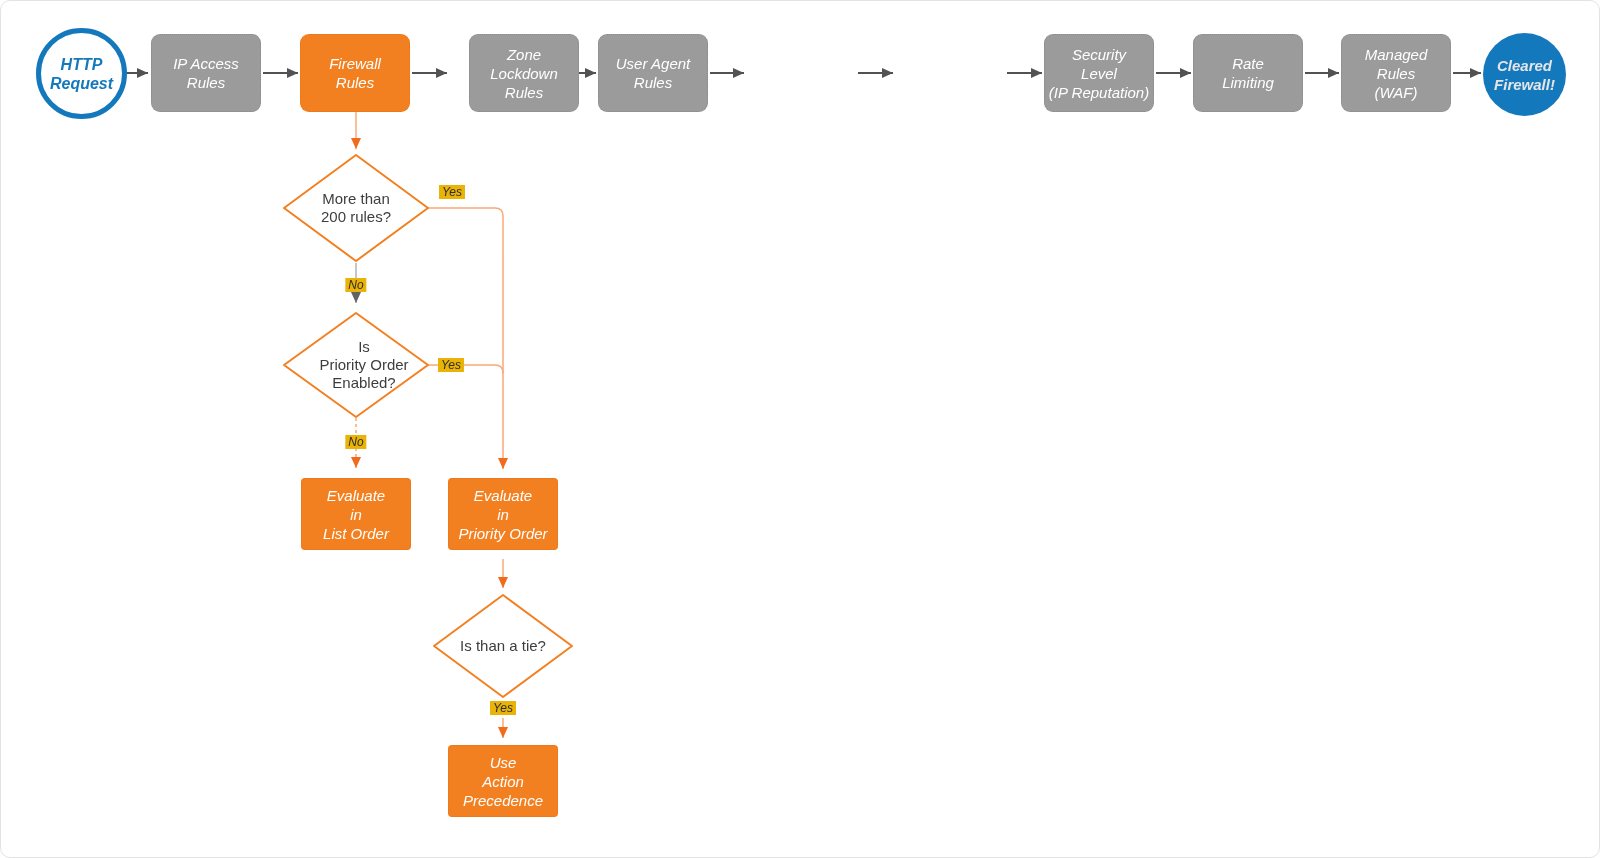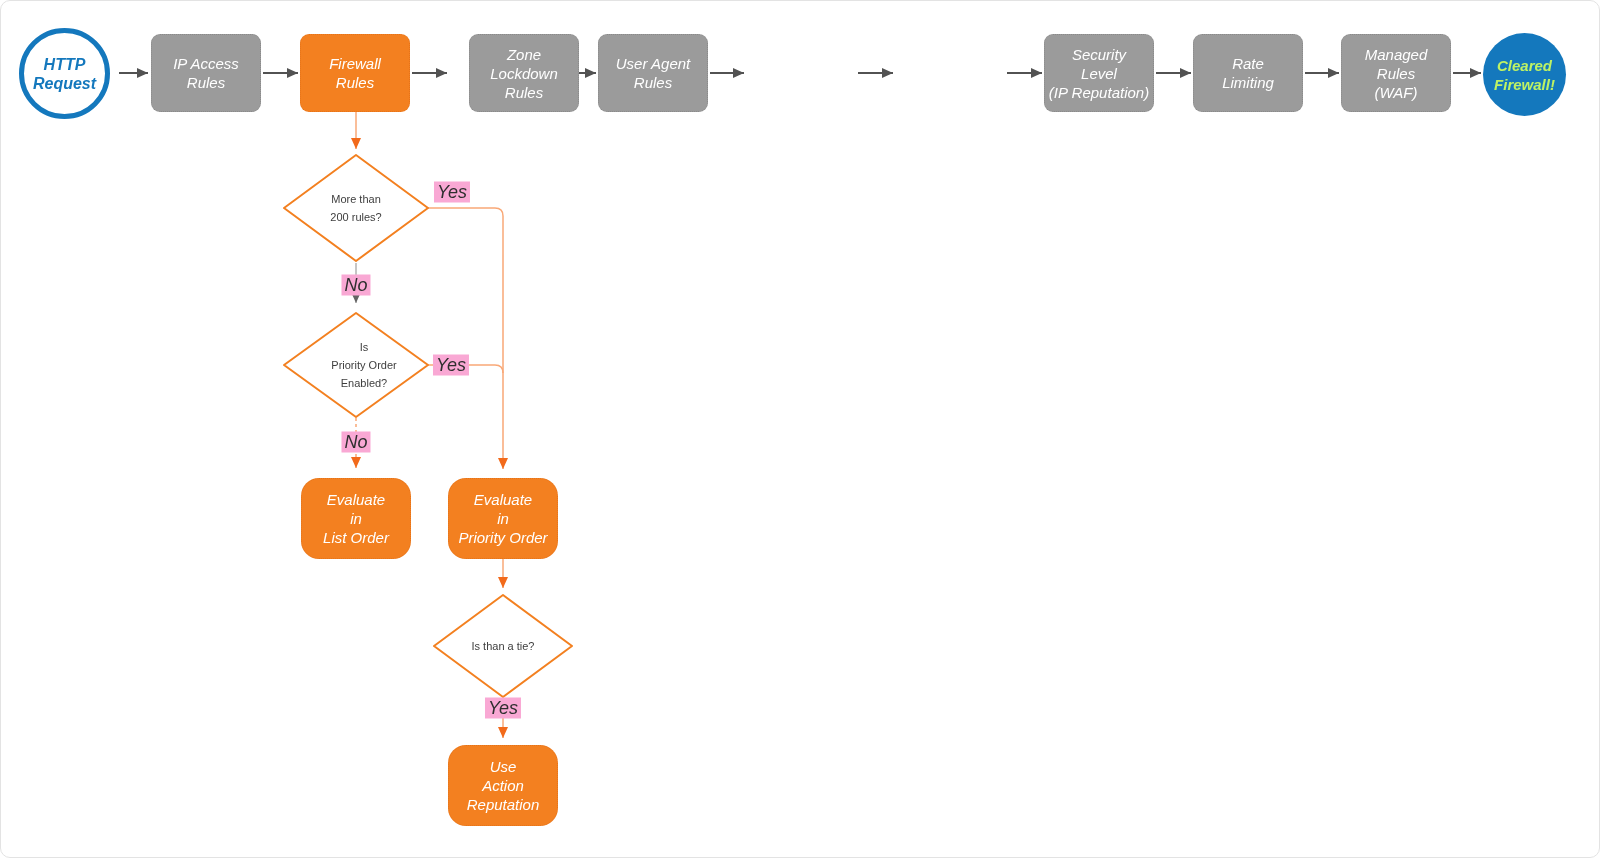--- a/index.html
+++ b/index.html
@@ -18,41 +18,41 @@
     position:absolute;display:flex;align-items:center;justify-content:center;
     text-align:center;white-space:pre-line;box-sizing:border-box;
     font-style:italic;font-size:15px;line-height:19px;color:#fff;
   }
   .step{
     width:110px;height:78px;top:33px;border-radius:9px;
     background:var(--grayBox);border:1px dotted var(--grayBoxBorder);
   }
   .step.orange{background:var(--orange);border:1px dotted var(--orangeBorder);}
   .action{
-    width:110px;height:81px;border-radius:18px;
+    width:110px;height:72px;border-radius:4px;
     background:var(--orange);border:1px dotted var(--orangeBorder);
   }
   .terminal{
     border-radius:50%;font-weight:bold;
   }
   .terminal.start{
-    left:18px;top:27px;width:91px;height:91px;background:#fff;
+    left:35px;top:27px;width:91px;height:91px;background:#fff;
     border:5px solid var(--blue);color:var(--blue);font-size:16px;
   }
   .terminal.end{
-    left:1482px;top:32px;width:83px;height:83px;background:var(--blue);color:#bef264;
+    left:1482px;top:32px;width:83px;height:83px;background:var(--blue);color:#e5e5e5;
   }
   .diamond-text{
     position:absolute;transform:translate(-50%,-50%);text-align:center;
-    white-space:pre-line;font-size:11px;line-height:18px;color:var(--textDark);
+    white-space:pre-line;font-size:15px;line-height:18px;color:var(--textDark);
     font-style:normal;
   }
   .edge-label{
     position:absolute;transform:translate(-50%,-50%);font-style:italic;
-    font-size:18px;color:var(--labelText);background:#f9a8d4;padding:0 3px;
+    font-size:12px;color:var(--labelText);background:#eab308;padding:0 3px;
   }
   svg{display:block;}
 </style>
 </head>
 <body>
 
 <div class="canvas">
 
   <svg class="layer" width="1600" height="858" viewBox="0 0 1600 858">
     <defs>
@@ -126,21 +126,21 @@
   <div class="diamond-text" style="left:502px;top:645px;width:120px">Is than a tie?</div>
 
   <div class="node action" style="left:300px;top:477px">Evaluate
 in
 List Order</div>
   <div class="node action" style="left:447px;top:477px">Evaluate
 in
 Priority Order</div>
   <div class="node action" style="left:447px;top:744px">Use
 Action
-Reputation</div>
+Precedence</div>
 
   <div class="edge-label" style="left:451px;top:191px">Yes</div>
   <div class="edge-label" style="left:355px;top:284px">No</div>
   <div class="edge-label" style="left:450px;top:364px">Yes</div>
   <div class="edge-label" style="left:355px;top:441px">No</div>
   <div class="edge-label" style="left:502px;top:707px">Yes</div>
 
 </div>
 
 </body></html>

